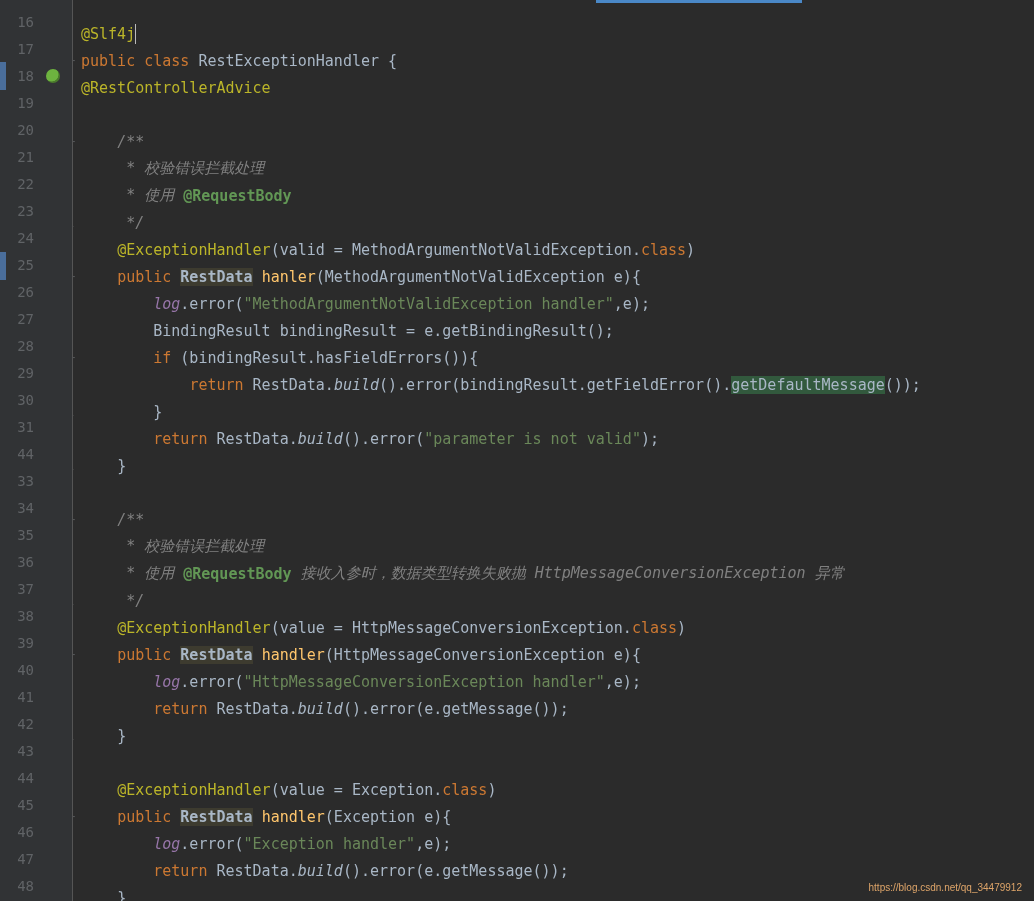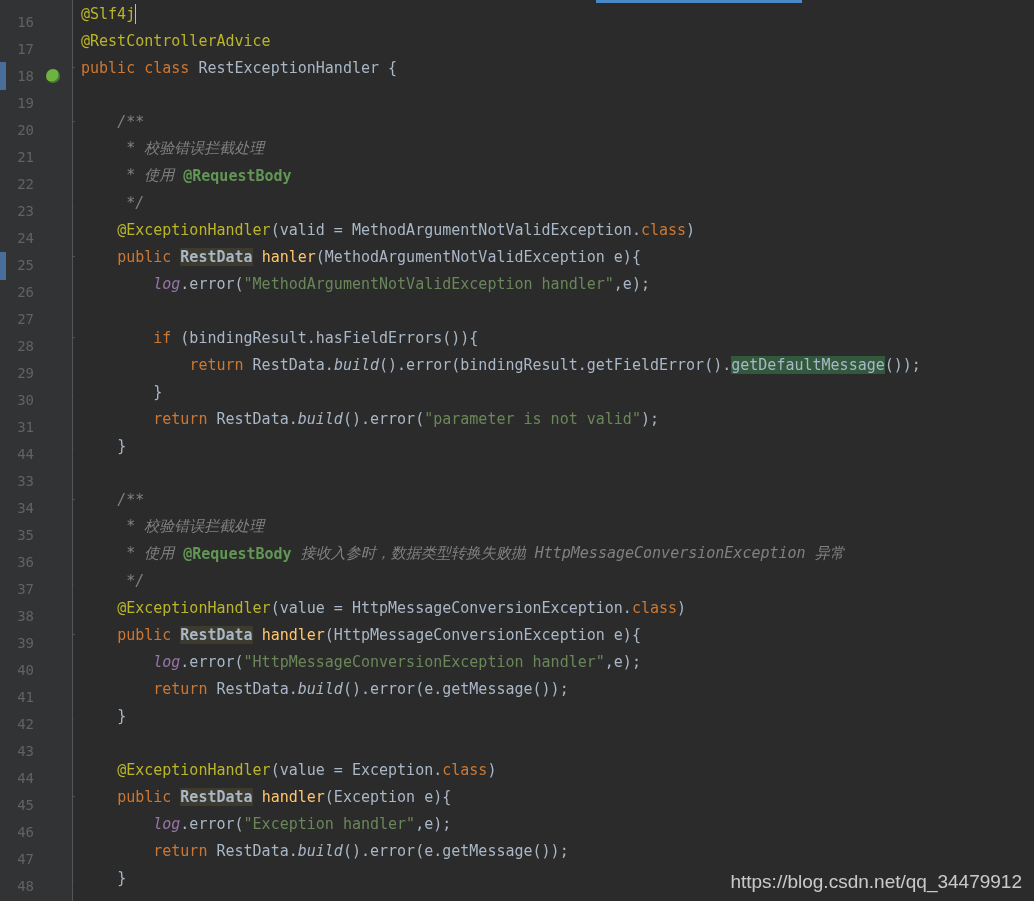--- a/index.html
+++ b/index.html
@@ -43,21 +43,21 @@
   justify-content: center;
 }
 .spring-icon {
   width: 14px; height: 14px;
   border-radius: 50%;
   background: radial-gradient(circle at 40% 40%, #6db33f 55%, #4a7a2c 60%);
   position: relative;
 }
 .code-area {
   flex: 1;
-  padding-top: 0;
+  padding-top: 20px;
   position: relative;
   border-left: 1px solid #555;
   overflow: hidden;
 }
 .code-line {
   height: 27px;
   display: flex;
   align-items: center;
   white-space: pre;
   padding-left: 8px;
@@ -89,23 +89,23 @@
 .cmt { color: #808080; font-style: italic; }
 .cmt-tag { color: #629755; font-weight: bold; }
 .itl { font-style: italic; }
 .ital-field { color: #9876aa; font-style: italic; }
 .hl-usage { background: #3d3b2f; font-weight: bold; }
 .hl-bg { background: #32593d; color: #a9b7c6; }
 .watermark {
   position: absolute;
   right: 12px;
   bottom: 8px;
-  color: #e5e5e5;
+  color: #fdba74;
   font-family: Arial, sans-serif;
-  font-size: 19px;
+  font-size: 10px;
   opacity: 0.85;
 }
 .left-marker {
   position: absolute;
   left: 0; top: 0;
   width: 6px;
   background: #4a6e9b;
 }
 .top-tab-underline {
   position: absolute;
@@ -255,31 +255,31 @@
         <div class="line-num">47</div>
         <div class="icon-slot"></div>
       </div>
       <div class="gutter-line">
         <div class="line-num">48</div>
         <div class="icon-slot"></div>
       </div>
     </div>
   <div class="code-area" id="code">
       <div class="code-line"><span></span><span class="ann">@Slf4j</span><span class="caret"></span></div>
+      <div class="code-line"><div class="fold">−</div><span></span><span class="kw">public class </span><span class="cls">RestExceptionHandler {</span></div>
       <div class="code-line"><span></span><span class="ann">@RestControllerAdvice</span></div>
-      <div class="code-line"><div class="fold">−</div><span></span><span class="kw">public class </span><span class="cls">RestExceptionHandler {</span></div>
       <div class="code-line"><span></span></div>
       <div class="code-line"><div class="fold">−</div><span>    </span><span class="cmt">/**</span></div>
       <div class="code-line"><span>    </span><span class="cmt"> * 校验错误拦截处理</span></div>
       <div class="code-line"><span>    </span><span class="cmt"> * 使用 </span><span class="cmt-tag">@RequestBody</span></div>
       <div class="code-line"><div class="fold">⌞</div><span>    </span><span class="cmt"> */</span></div>
       <div class="code-line"><span>    </span><span class="ann">@ExceptionHandler</span><span class="cls">(valid = MethodArgumentNotValidException.</span><span class="kw">class</span><span class="cls">)</span></div>
       <div class="code-line"><div class="fold">−</div><span>    </span><span class="kw">public </span><span class="cls hl-usage">RestData</span><span class="cls"> </span><span class="mth">hanler</span><span class="cls">(MethodArgumentNotValidException e){</span></div>
       <div class="code-line"><span>        </span><span class="ital-field">log</span><span class="cls">.error(</span><span class="str">"MethodArgumentNotValidException handler"</span><span class="cls">,e);</span></div>
-      <div class="code-line"><span>        </span></div>
+      <div class="code-line"><span>        </span><span class="cls">BindingResult bindingResult = e.getBindingResult();</span></div>
       <div class="code-line"><div class="fold">−</div><span>        </span><span class="kw">if </span><span class="cls">(bindingResult.hasFieldErrors()){</span></div>
       <div class="code-line"><span>            </span><span class="kw">return </span><span class="cls">RestData.</span><span class="cls itl">build</span><span class="cls">().error(bindingResult.getFieldError().</span><span class="cls hl-bg">getDefaultMessage</span><span class="cls">());</span></div>
       <div class="code-line"><div class="fold">⌞</div><span>        </span><span class="cls">}</span></div>
       <div class="code-line"><span>        </span><span class="kw">return </span><span class="cls">RestData.</span><span class="cls itl">build</span><span class="cls">().error(</span><span class="str">"parameter is not valid"</span><span class="cls">);</span></div>
       <div class="code-line"><div class="fold">⌞</div><span>    </span><span class="cls">}</span></div>
       <div class="code-line"><span></span></div>
       <div class="code-line"><div class="fold">−</div><span>    </span><span class="cmt">/**</span></div>
       <div class="code-line"><span>    </span><span class="cmt"> * 校验错误拦截处理</span></div>
       <div class="code-line"><span>    </span><span class="cmt"> * 使用 </span><span class="cmt-tag">@RequestBody</span><span class="cmt"> 接收入参时，数据类型转换失败抛 HttpMessageConversionException 异常</span></div>
       <div class="code-line"><div class="fold">⌞</div><span>    </span><span class="cmt"> */</span></div>

